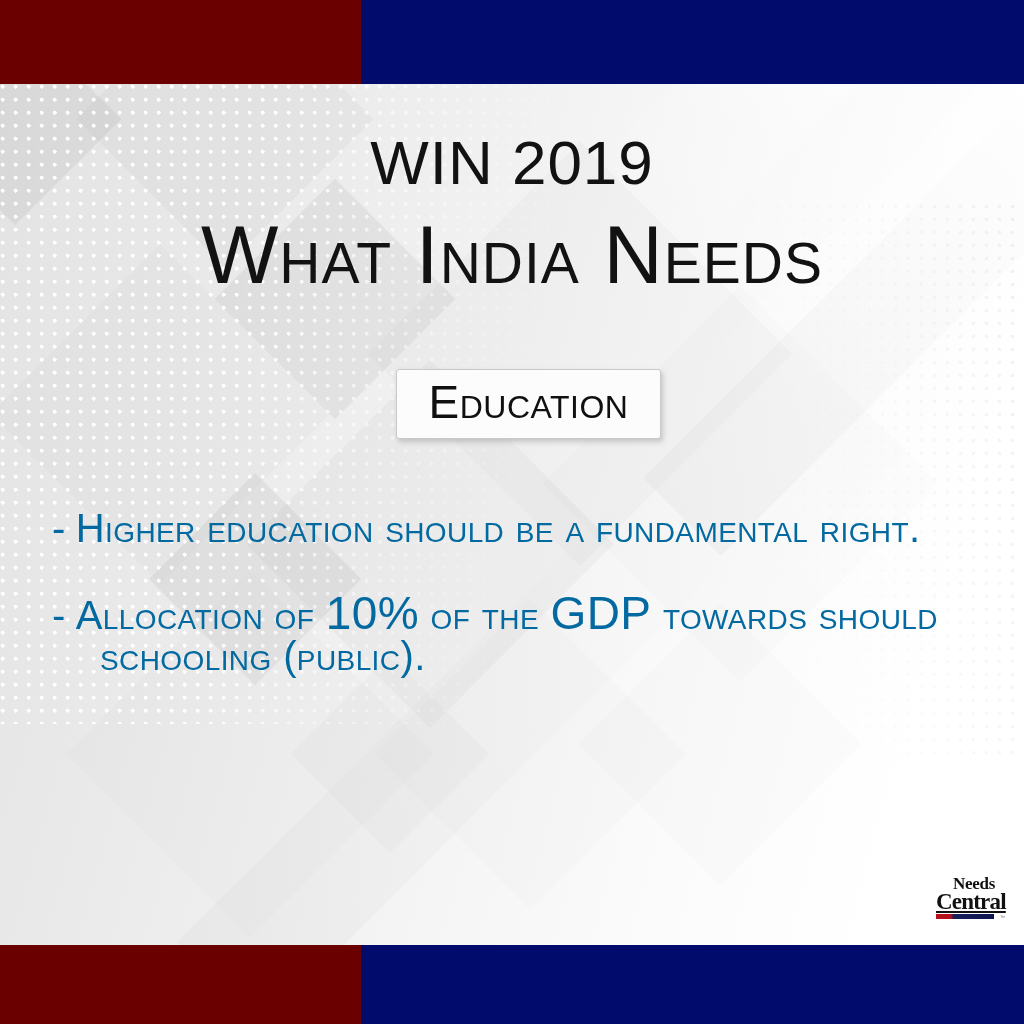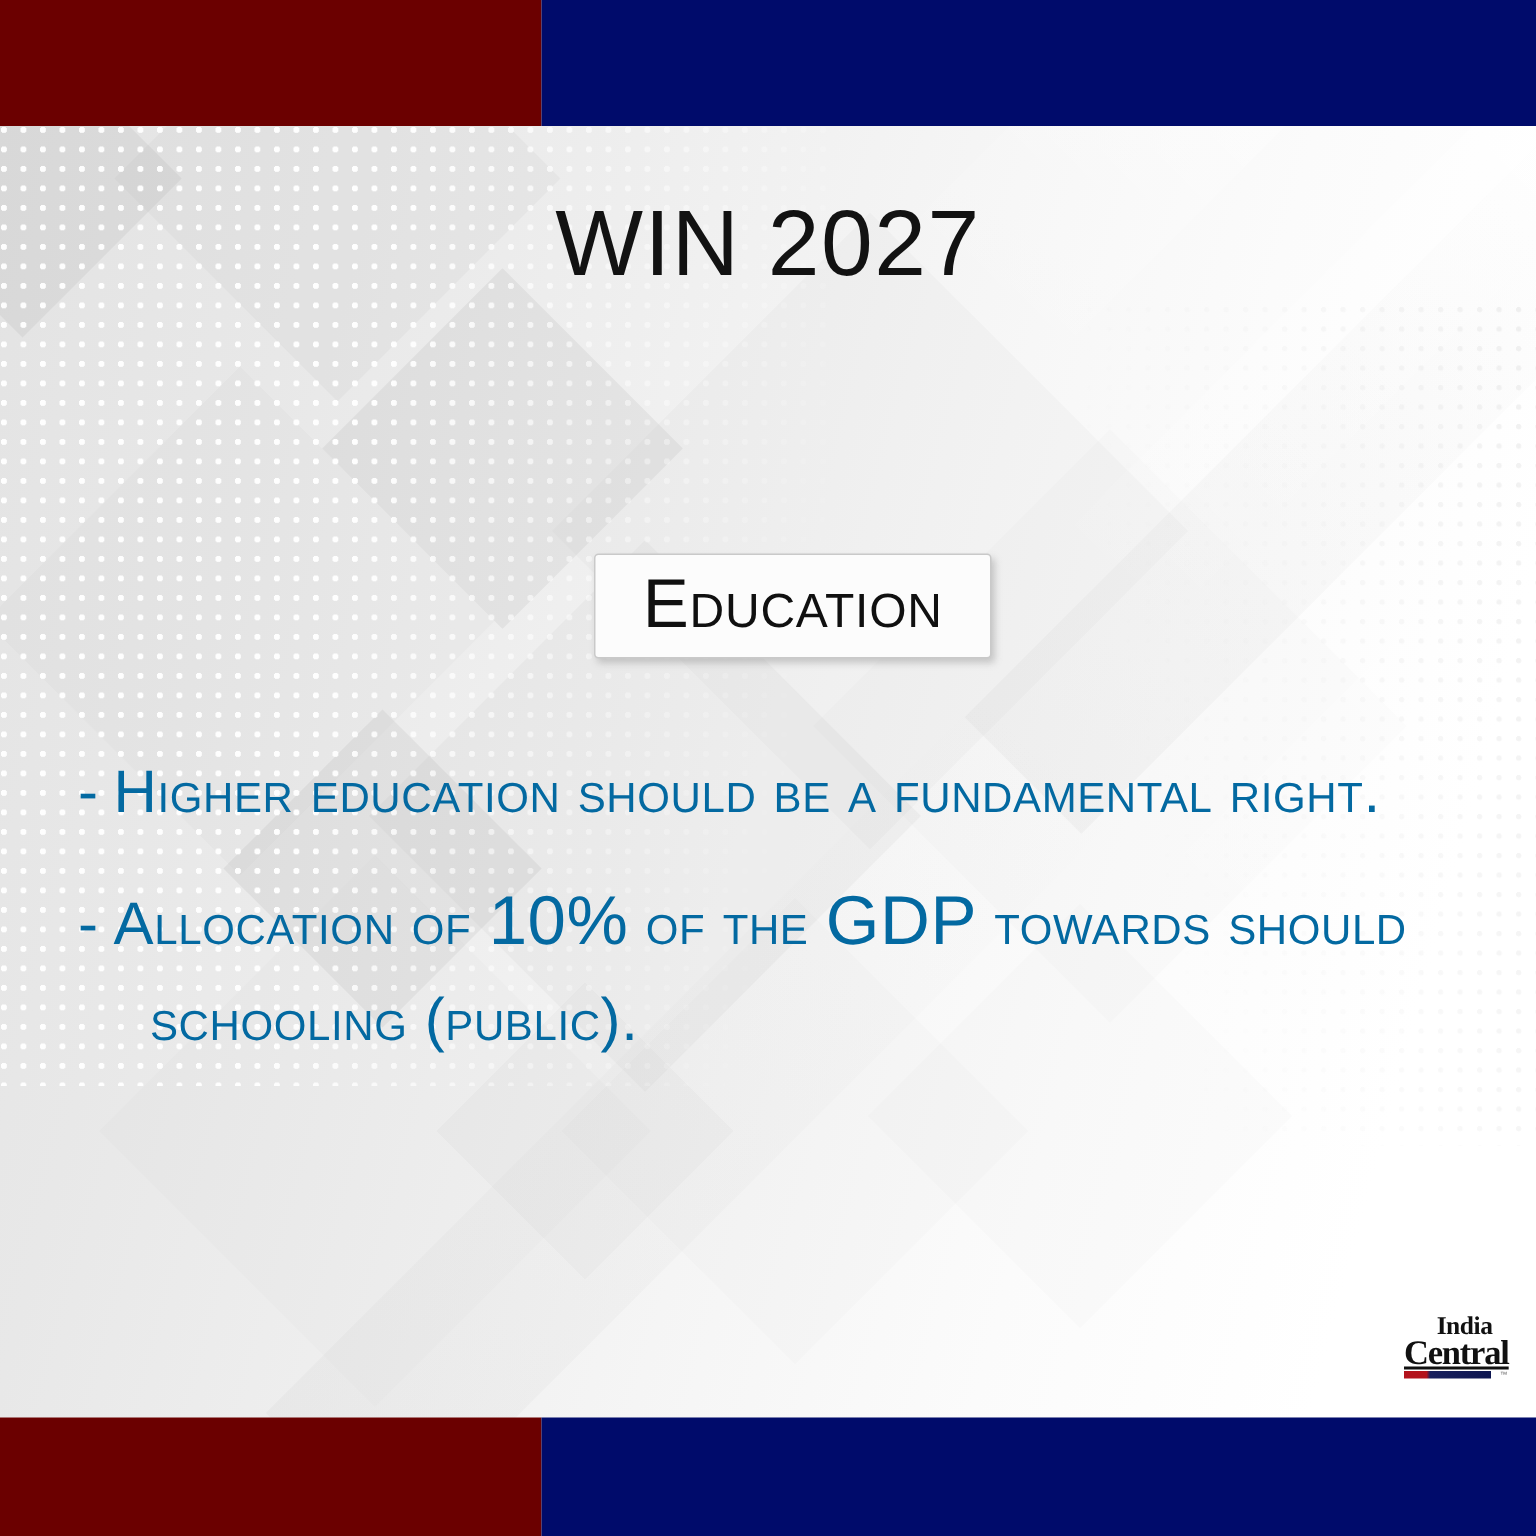--- a/index.html
+++ b/index.html
@@ -169,21 +169,20 @@
     margin-bottom: 42px;
     white-space: nowrap;
   }
   .bullet .dash { margin-right: 10px; }
   .bullet .big {
     font-variant: normal;
     font-size: 46px;
   }
   .cont {
     display: block;
-    margin-top: 24px;
     margin-left: 48px;
     white-space: nowrap;
   }
 
   
   .logo-card {
     position: absolute;
     right: 14px;
     bottom: 12px;
     width: 86px;
@@ -263,21 +262,22 @@
     <div class="streak grayish" style="left:600px; top:180px;  width:560px; height:110px;"></div>
     <div class="streak" style="left:700px; top:330px;  width:520px; height:80px;"></div>
     <div class="streak grayish" style="left:120px; top:600px;  width:680px; height:120px;"></div>
 
     <div class="dots"></div>
     <div class="dots2"></div>
   </div>
 
   <div class="content">
 
-    <div class="kicker">WIN 2027</div>
+    <div class="kicker">WIN 2019</div>
+    <div class="headline">What India Needs</div>
 
     <div class="chip-wrap">
       <div class="chip">Education</div>
     </div>
 
     <div class="bullets">
 
       <div class="bullet">
         <span class="dash">-</span><span>Higher education should be a fundamental right.</span>
       </div>
@@ -288,21 +288,21 @@
         <span>of the</span>
         <span class="big">GDP</span>
         <span>towards should</span>
         <span class="cont">schooling (public).</span>
       </div>
 
     </div>
 
     <div class="logo-card">
       <div class="logo-inner">
-        <div class="logo-news">India</div>
+        <div class="logo-news">Needs</div>
         <div class="logo-central">Central</div>
         <div class="logo-bar"></div>
         <div class="logo-tm">™</div>
       </div>
     </div>
 
   </div>
 
   <div class="band band-bottom">
     <div class="band-left"></div>

